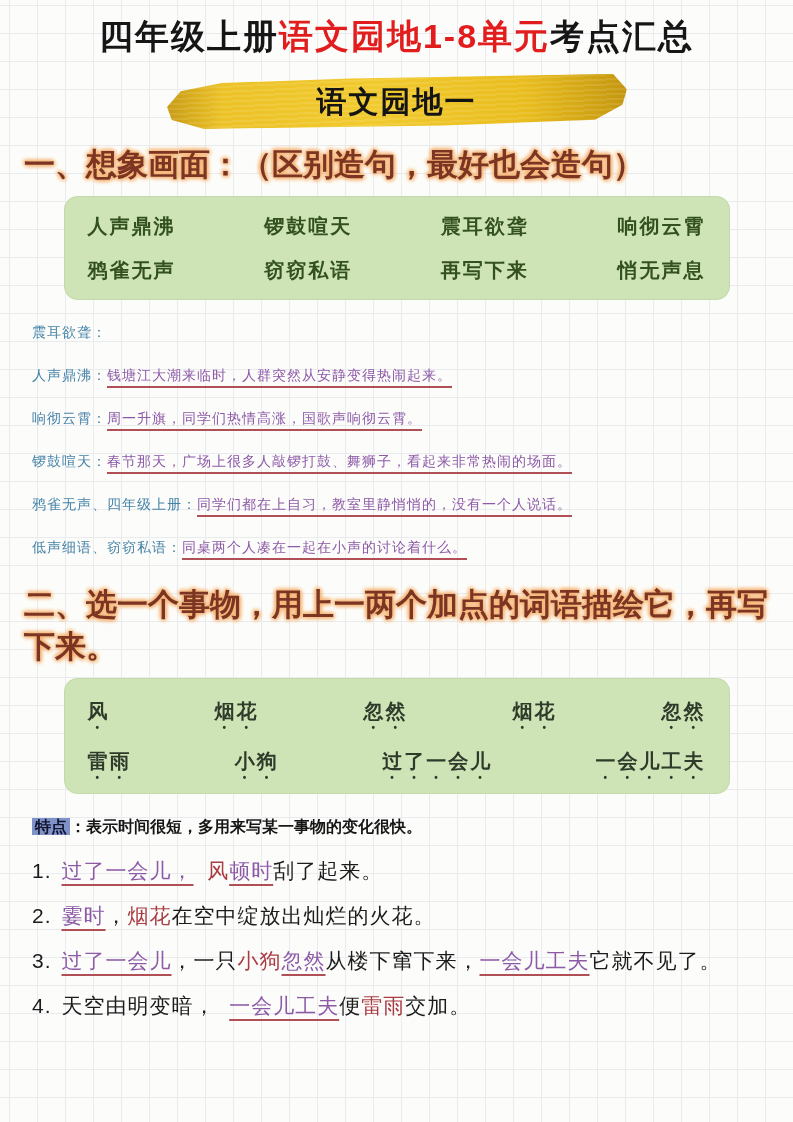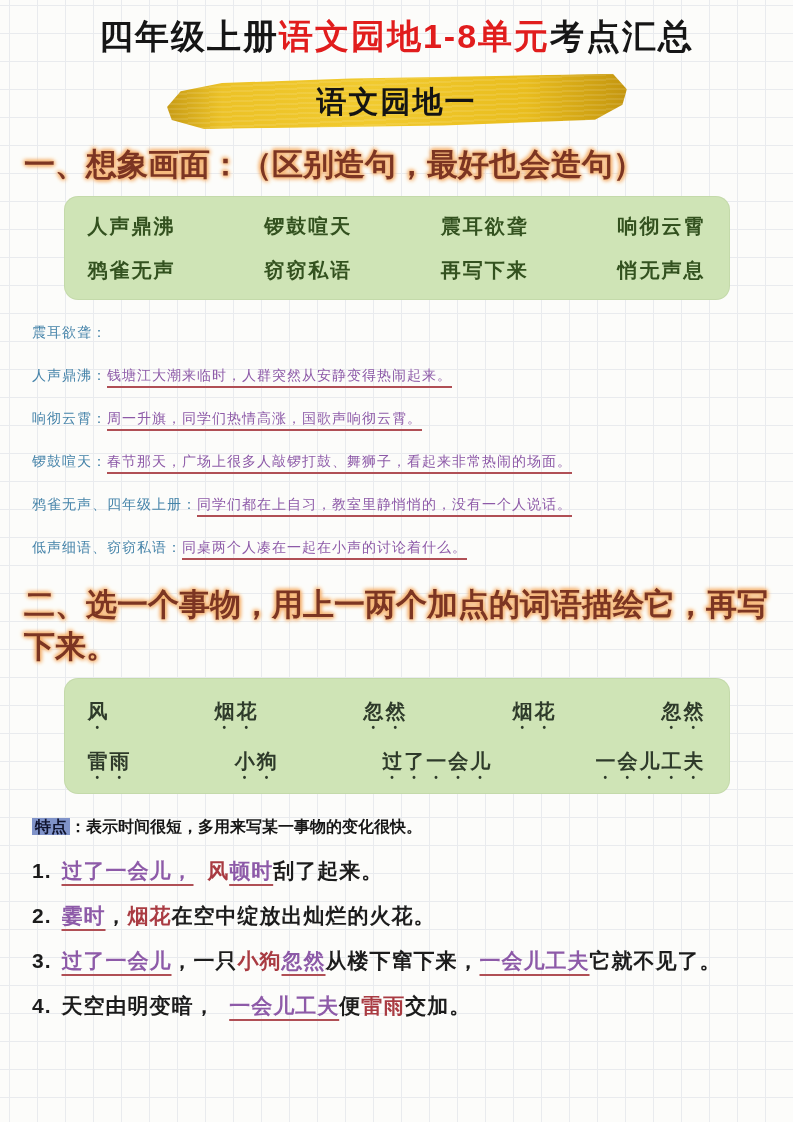--- a/index.html
+++ b/index.html
@@ -79,21 +79,21 @@
   .def-sentence{flex:1;color:#8d5aa8;letter-spacing:1px;}
   .u{
     text-decoration:underline;
     text-decoration-color:#b04f55;
     text-decoration-thickness:2px;
     text-underline-offset:6px;
   }
   .feature{margin:16px 32px 1px;font-size:16px;font-weight:700;line-height:34px;color:#161616;}
   .feature-label{background:#8093c9;padding:0 3px;color:#10142e;}
   .examples{margin:4px 32px 0;font-size:21px;}
-  .ex{line-height:45px;white-space:pre-wrap;letter-spacing:1px;font-weight:bold;}
+  .ex{line-height:45px;white-space:pre-wrap;letter-spacing:1px;}
   .ex-num{color:#1c1c1c;margin-right:10px;}
   .seg-k{color:#1c1c1c;}
   .seg-r{color:#a93b42;}
   .seg-u{color:#8d5aa8;text-decoration:underline;text-decoration-color:#b04f55;text-decoration-thickness:2px;text-underline-offset:6px;}
 </style>
 </head>
 <body>
 
 <div class="page">
 

